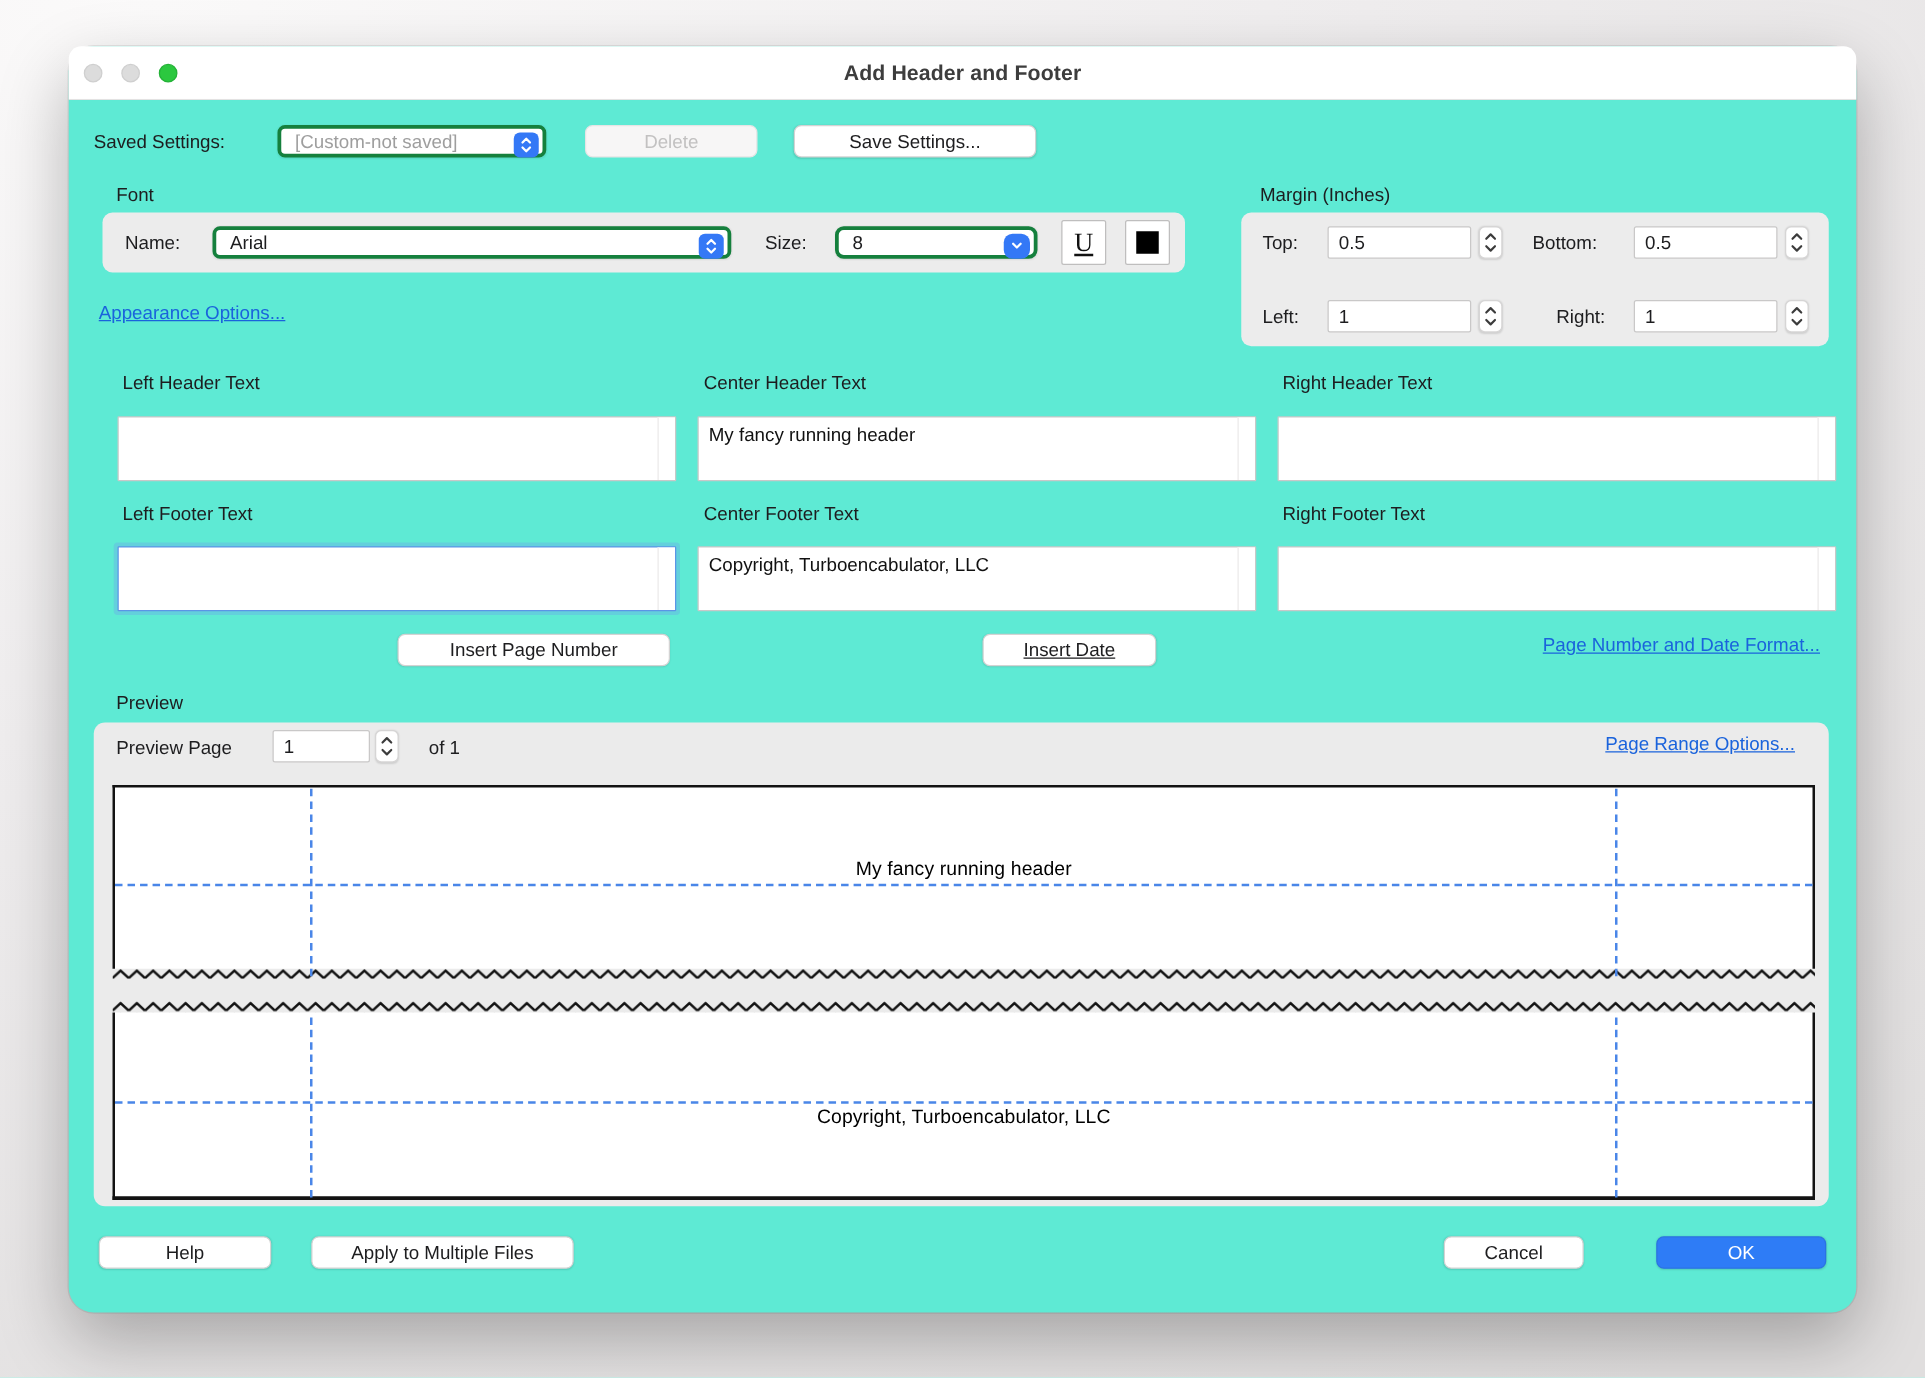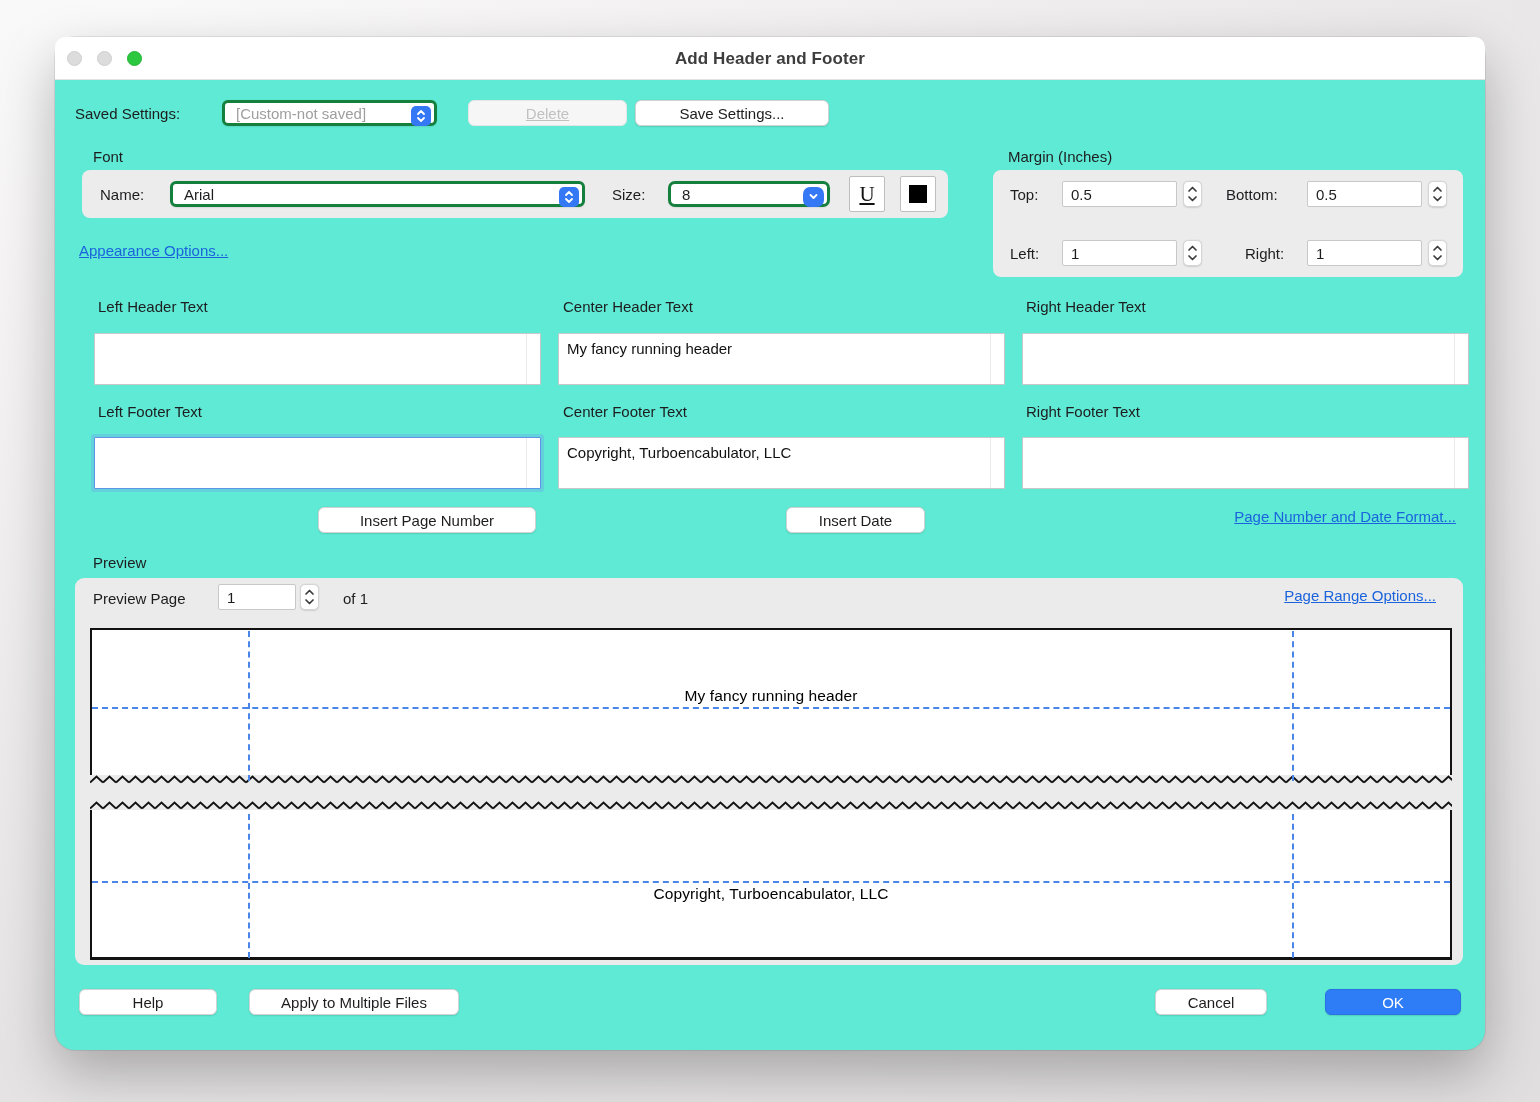--- a/index.html
+++ b/index.html
@@ -157,21 +157,21 @@
     <div class="lbl" style="left:20px; top:68px;">Saved Settings:</div>
     <div class="dropdown dimtext" style="left:167px; top:63px; width:215px;">
       <span>[Custom-not saved]</span>
       <span class="popup-btn">
         <svg width="10" height="16" viewBox="0 0 10 16">
             <path d="M2 6 L5 3 L8 6" fill="none" stroke="#fff" stroke-width="1.8" stroke-linecap="round" stroke-linejoin="round"></path>
             <path d="M2 10 L5 13 L8 10" fill="none" stroke="#fff" stroke-width="1.8" stroke-linecap="round" stroke-linejoin="round"></path>
           </svg>
       </span>
     </div>
-    <div class="btn disabled" style="left:413px; top:63px; width:159px;text-decoration:underline;">Delete</div>
+    <div class="btn disabled" style="left:413px; top:63px; width:138px;">Delete</div>
     <div class="btn" style="left:580px; top:63px; width:194px;">Save Settings...</div>
 
     <div class="lbl" style="left:38px; top:111px;">Font</div>
     <div class="groupbox" style="left:27px; top:133px; width:866px; height:48px;"></div>
     <div class="lbl" style="left:45px; top:149px;">Name:</div>
     <div class="dropdown" style="left:115px; top:144px; width:415px;">
       <span>Arial</span>
       <span class="popup-btn">
         <svg width="10" height="16" viewBox="0 0 10 16">
             <path d="M2 6 L5 3 L8 6" fill="none" stroke="#fff" stroke-width="1.8" stroke-linecap="round" stroke-linejoin="round"></path>
@@ -268,21 +268,21 @@
     <div class="ta-wrap" style="left:503px; top:400px;">
       <textarea style="">Copyright, Turboencabulator, LLC</textarea>
       <div class="scrollstrip"></div>
     </div>
     <div class="ta-wrap" style="left:967px; top:400px;">
       <textarea style=""></textarea>
       <div class="scrollstrip"></div>
     </div>
 
     <div class="btn" style="left:263px; top:470px; width:218px;">Insert Page Number</div>
-    <div class="btn" style="left:731px; top:470px; width:139px;">Insert Date</div>
+    <div class="btn" style="left:731px; top:470px; width:139px;text-decoration:underline;">Insert Date</div>
     <div class="link" style="right:29px; top:471px;">Page Number and Date Format...</div>
 
     <div class="lbl" style="left:38px; top:517px;">Preview</div>
     <div class="groupbox" style="left:20px; top:541px; width:1388px; height:387px; background:#ebebeb; border-radius:9px;"></div>
 
     <div class="lbl" style="left:38px; top:553px;">Preview Page</div>
     <input class="field" style="left: 163px; top: 547px; width: 78px;" value="1">
     <div class="stepper" style="left:245px; top:547px;">
       <svg width="11" height="7" viewBox="0 0 11 7">
           <path d="M2 5 L5.5 1.5 L9 5" fill="none" stroke="#3c3c3c" stroke-width="1.7" stroke-linecap="round" stroke-linejoin="round"></path>

